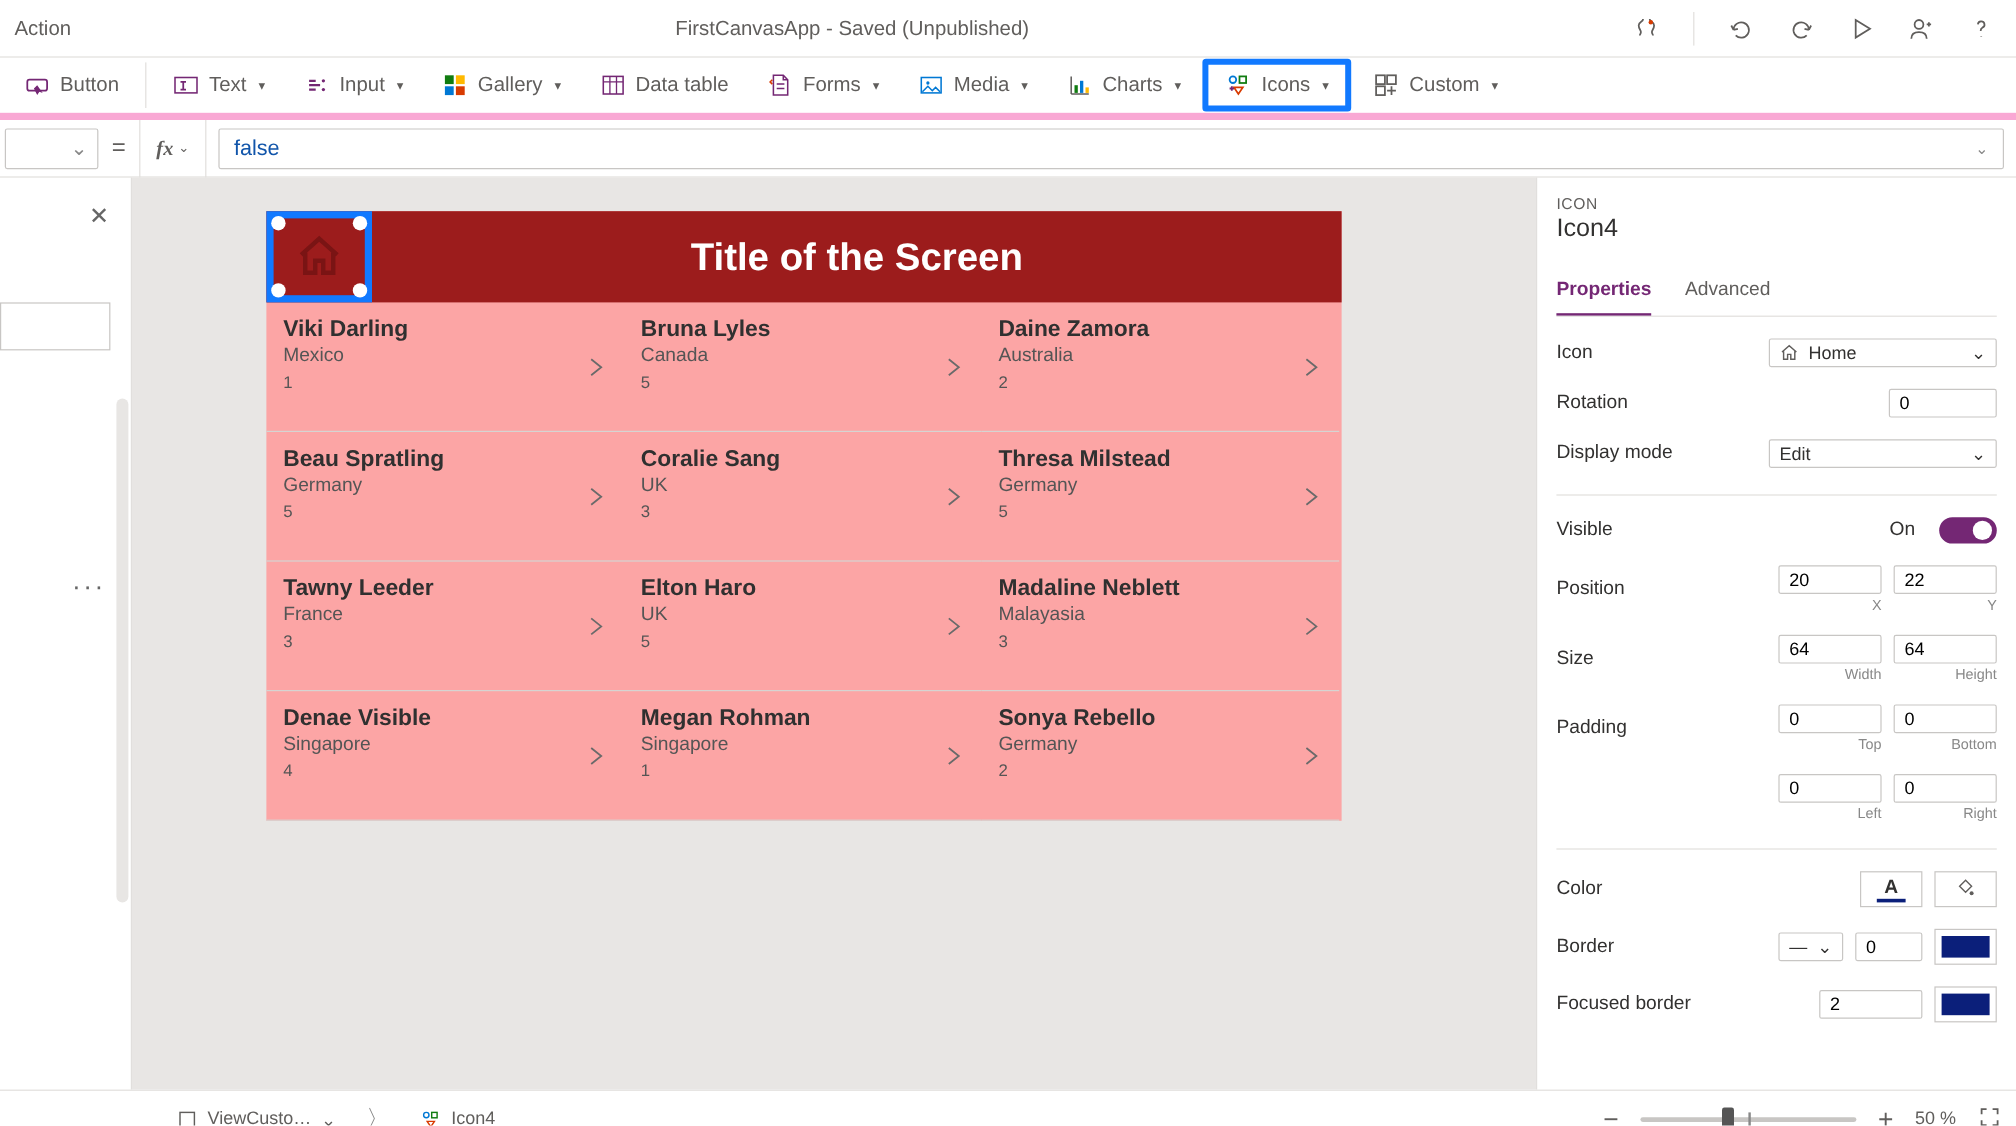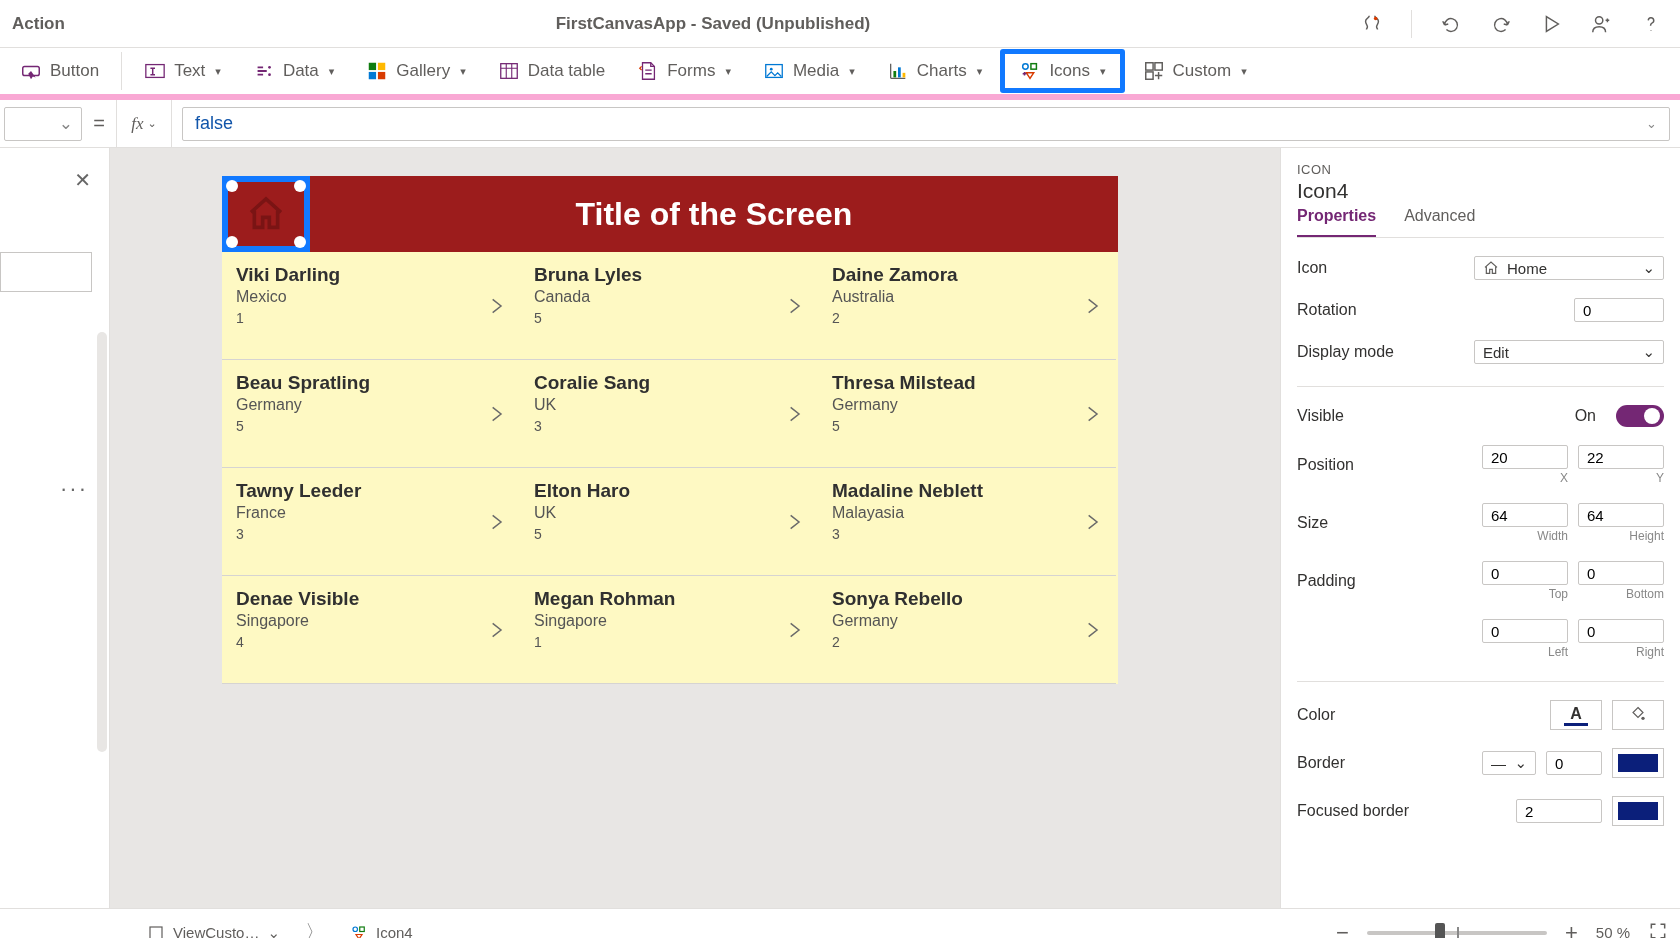--- a/index.html
+++ b/index.html
@@ -1,21 +1,21 @@
 <!DOCTYPE html>
 <html><head>
 <meta charset="utf-8">
 <style>
   * { box-sizing: border-box; margin: 0; padding: 0; font-family: "Segoe UI", sans-serif; }
   body { width: 1680px; height: 938px; overflow: hidden; background: #fff; color: #323130; }
 
   
   .titlebar {
     height: 48px; display: flex; align-items: center; border-bottom: 1px solid #e1dfdd;
-    padding: 0 12px; font-size: 17px; color: #605e5c; font-weight: bold;
+    padding: 0 12px; font-size: 17px; color: #605e5c;
   }
   .titlebar-left { flex: 0 0 auto; }
   .titlebar-center { flex: 1; text-align: center; }
   .titlebar-right { display: flex; align-items: center; gap: 28px; padding-right: 6px;}
   .titlebar-right .sep { width: 1px; height: 28px; background: #e1dfdd; }
   .tb-icn { width: 22px; height: 22px; display: inline-flex; align-items: center; justify-content: center; cursor: pointer; color: #605e5c;}
   .tb-icn svg { width: 22px; height: 22px; stroke: currentColor; fill: none; stroke-width: 1.6;}
 
   
   .ribbon {
@@ -31,52 +31,52 @@
   .rib-highlight { border: 5px solid #1179ff; border-radius: 3px; padding: 6px 14px;}
 
   
   .fxbar {
     height: 48px; border-bottom: 1px solid #e1dfdd;
     display: flex; align-items: center; padding: 0; font-size: 17px; color: #605e5c;
   }
   .fx-prop { width: 78px; height: 34px; border: 1px solid #c8c6c4; border-radius: 2px; margin-left: 4px; display: flex; align-items: center; justify-content: flex-end; padding: 0 8px; color:#888;}
   .fx-eq { width: 34px; text-align: center; font-size: 20px; }
   .fx-fx { width: 56px; display: flex; align-items: center; justify-content: center; gap: 4px; border-left:1px solid #e1dfdd; border-right:1px solid #e1dfdd; height: 48px;}
-  .fx-fx .fxlbl { font-style: italic; font-family: serif; }
+  .fx-fx .fxlbl { font-style: italic; font-family: serif; font-weight: bold; }
   .fx-in { flex: 1; height: 34px; border: 1px solid #c8c6c4; border-radius: 2px; margin: 0 10px; padding: 0 12px; font-family: Consolas, monospace; font-size: 18px; color:#333; display:flex; align-items:center; justify-content:space-between;}
   .fx-in .exp{ color:#888; font-size:13px;}
 
   
   .main { display: flex; height: 760px; }
   .treepane { width: 110px; border-right: 1px solid #e1dfdd; position: relative;}
   .treepane .closex { position:absolute; top:20px; right:18px; font-size:20px; color:#666; cursor:pointer;}
   .treepane .tree-input{ position:absolute; top:104px; left:0; width:92px; height:40px; border:1px solid #c8c6c4;}
   .treepane .tree-scroll{ position:absolute; top:184px; right:2px; width:10px; height:420px; background:#e8e6e4; border-radius:5px;}
   .treepane .tree-dots{ position:absolute; top:328px; left:60px; color:#666; font-size:22px; letter-spacing:2px;}
 
   .canvaspane { flex: 1; background: #e8e6e4; display:flex; align-items:flex-start; justify-content:flex-start; padding: 28px 0 0 112px; position:relative;}
-  .canvas { width: 896px; background:#fef9c3; }
+  .canvas { width: 896px; background:#fca5a5; }
   .canvas-header{ height:76px; background:#9c1c1c; display:flex; align-items:center;}
   .canvas-header-title{ flex:1; text-align:center; color:#fff; font-size:32px; font-weight:700;}
   .home-sel{ width:88px; height:76px; border:6px solid #1179ff; display:flex; align-items:center; justify-content:center; position:relative;}
   .home-sel .handle{ width:12px; height:12px; border-radius:50%; background:#fff; position:absolute;}
   .home-sel .h-tl{top:-2px;left:-2px} .home-sel .h-tr{top:-2px;right:-2px} .home-sel .h-bl{bottom:-2px;left:-2px} .home-sel .h-br{bottom:-2px;right:-2px}
   .home-sel svg{ width:40px; height:40px; stroke:#7a1414; fill:none; stroke-width:2.2;}
   .gallery{display:flex; flex-wrap:wrap;}
   .gcell{ width:298px; height:108px; border-bottom:1px solid #d6d4d2; padding: 12px 14px; position:relative;}
   .gname{ font-size:19px; font-weight:600; color:#303030;}
   .gcountry{ font-size:16px; color:#555; margin-top:2px;}
   .gnum{ font-size:14px; color:#555; margin-top:4px;}
   .garrow{ position:absolute; right:14px; top:38px; color:#6a6a6a;}
   .garrow svg{ width:20px; height:32px; stroke:currentColor; fill:none; stroke-width:1.8;}
 
   .proppane { width: 400px; border-left: 1px solid #e1dfdd; padding: 14px 16px; font-size:16px; color:#323130; overflow:hidden;}
   .pp-kind{ color:#605e5c; font-size:13px; letter-spacing:0.5px;}
   .pp-name{ font-size:21px; margin-top:2px;}
-  .pp-tabs{ display:flex; gap:28px; margin-top:4px; border-bottom:1px solid #e1dfdd;}
+  .pp-tabs{ display:flex; gap:28px; margin-top:30px; border-bottom:1px solid #e1dfdd;}
   .pp-tab{ padding-bottom:10px; cursor:pointer; color:#605e5c;}
   .pp-tab.active{ color:#742774; font-weight:600; border-bottom:2px solid #742774;}
   .prow{ display:flex; align-items:center; margin-top:18px; gap:10px;}
   .prow .lab{ flex:1; color:#323130;}
   .prow input, .prow .sel{
     height:24px; border:1px solid #c8c6c4; border-radius:2px; padding:0 8px; font-size:15px;
   }
   .sel{ display:flex; align-items:center; justify-content:space-between;}
   .wnum{ width:86px;}
   .pair{ display:flex; gap:10px;}
@@ -166,21 +166,21 @@
       <span class="chev">▾</span>
   </div>
   <div class="rib-btn">
     <span class="icn">
         <svg viewBox="0 0 24 24">
           <path d="M5 8h6M5 12h10M5 16h6" stroke="#742774" stroke-width="2"></path>
           <circle cx="18" cy="8" r="1.5" fill="#742774"></circle>
           <circle cx="18" cy="16" r="1.5" fill="#742774"></circle>
         </svg>
       </span>
-    <span>Data</span>
+    <span>Input</span>
       <span class="chev">▾</span>
   </div>
   <div class="rib-btn">
     <span class="icn">
         <svg viewBox="0 0 24 24">
           <rect x="3" y="3" width="8" height="8" fill="#107c10"></rect>
           <rect x="13" y="3" width="8" height="8" fill="#ffb900"></rect>
           <rect x="3" y="13" width="8" height="8" fill="#0078d4"></rect>
           <rect x="13" y="13" width="8" height="8" fill="#d83b01"></rect>
         </svg>

